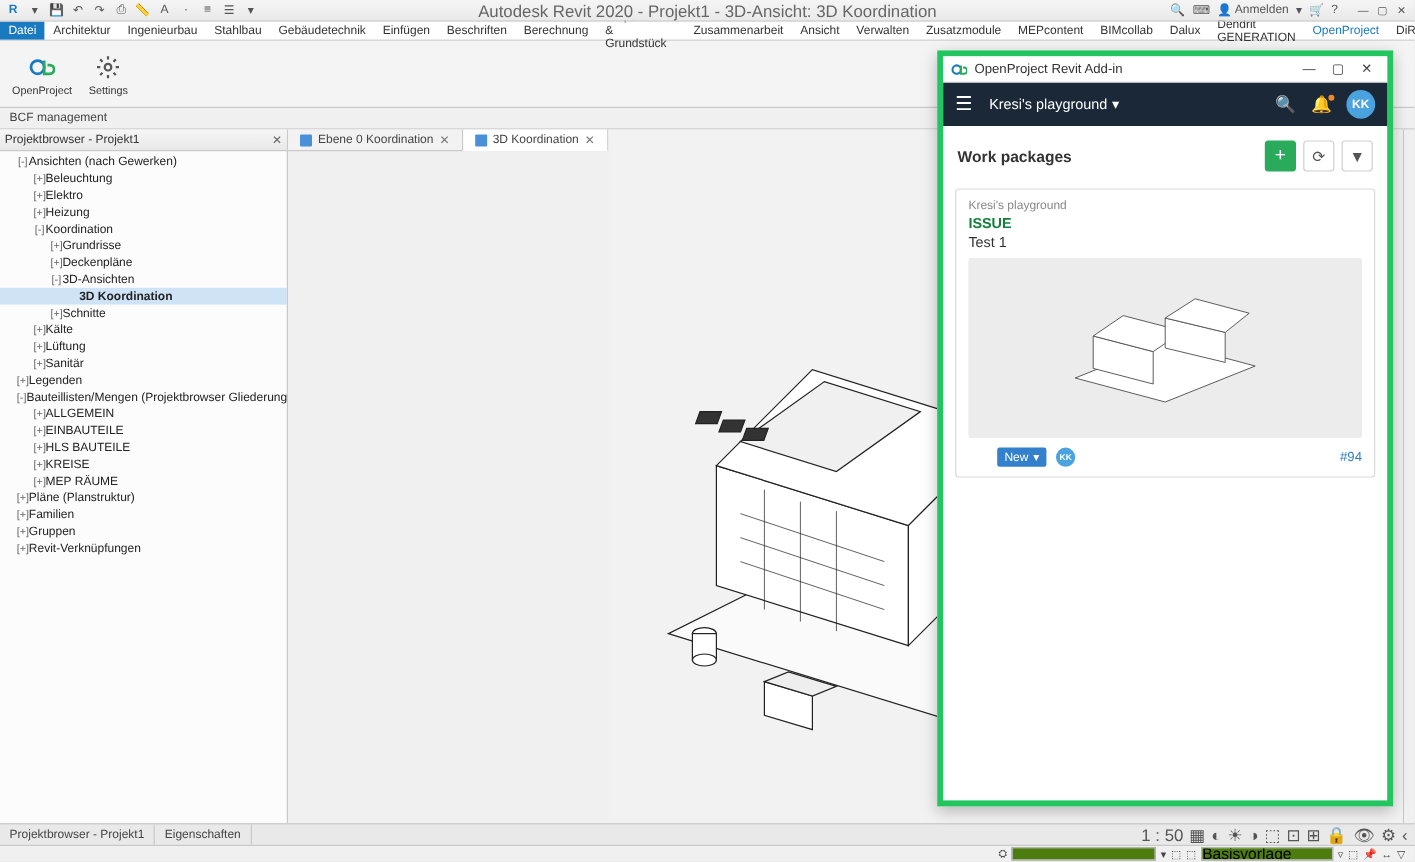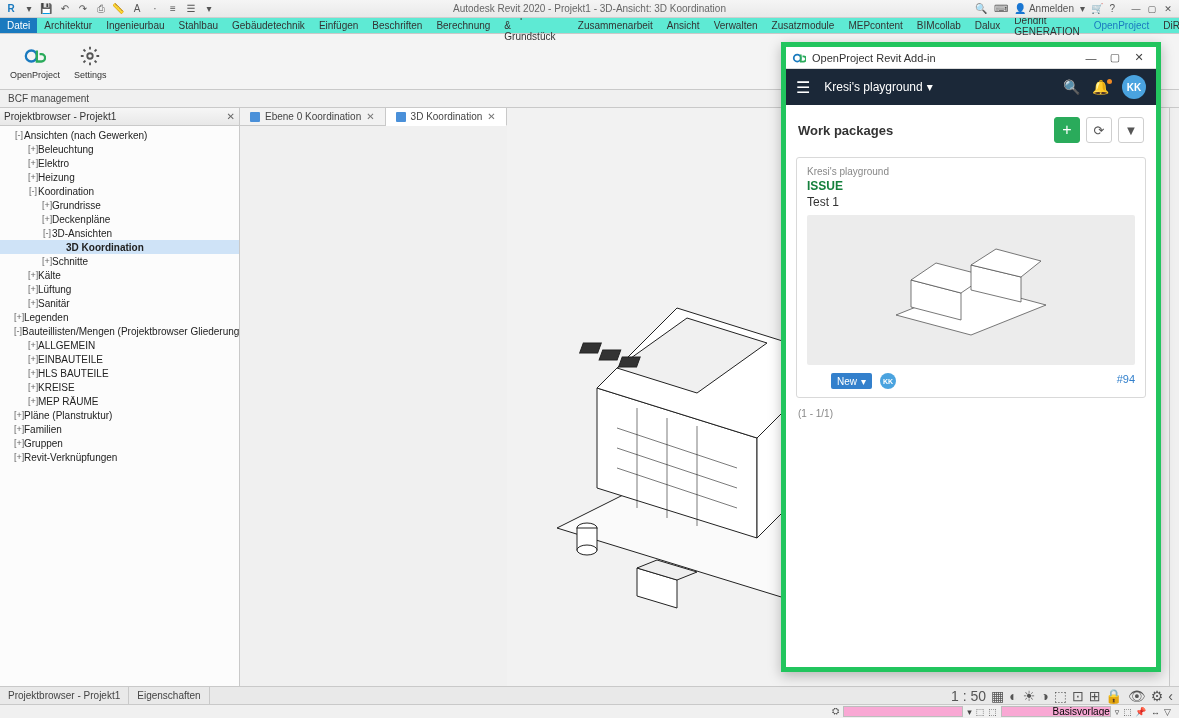--- a/index.html
+++ b/index.html
@@ -1,26 +1,26 @@
 <!DOCTYPE html>
 <html><head>
 <meta charset="utf-8">
 <style>
   * { box-sizing: border-box; margin: 0; padding: 0; font-family: "Segoe UI", Arial, sans-serif; }
   body { width: 1179px; height: 718px; background: #e5e5e5; overflow: hidden; position: relative; font-size: 11px; }
   .titlebar { height: 18px; background: linear-gradient(#f5f5f5,#e9e9e9); display: flex; align-items: center; position: relative; border-bottom: 1px solid #cfcfcf; }
   .titlebar .left-icons { display:flex; align-items:center; gap:4px; padding-left:4px;}
   .titlebar .left-icons span { width:14px; height:14px; display:inline-flex; align-items:center; justify-content:center; font-size:10px; color:#555;}
-  .titlebar .title { position:absolute; left:50%; transform:translateX(-50%); font-size:10px; color:#666;}
+  .titlebar .title { position:absolute; left:50%; transform:translateX(-50%); font-size:14px; color:#666;}
   .titlebar .right-icons { margin-left:auto; display:flex; align-items:center; gap:6px; padding-right:4px;}
   .titlebar .right-icons span { font-size:10px; color:#555; display:inline-flex; align-items:center; gap:2px;}
   .titlebar .win-ctrl { display:flex; gap:2px; margin-left:8px;}
   .titlebar .win-ctrl span { width:14px; height:12px; display:inline-flex; align-items:center; justify-content:center; font-size:9px;}
 
-  .ribbon-tabs { height: 16px; background: #5eead4; display:flex; align-items:stretch; border-bottom:1px solid #c9c9c9; }
+  .ribbon-tabs { height: 16px; background: #ffffff; display:flex; align-items:stretch; border-bottom:1px solid #c9c9c9; }
   .ribbon-tabs .tab { padding: 1px 7px; font-size:10px; color:#333; display:flex; align-items:center; border-right:0;}
   .ribbon-tabs .tab.active { background:#1a7abf; color:#fff; }
   .ribbon-tabs .tab.highlight { color:#1a7abf; font-weight:500;}
   .ribbon-tabs .spacer { flex:1; }
 
   .ribbon-content { height: 56px; background:#f4f4f4; border-bottom:1px solid #c9c9c9; display:flex; align-items:center; padding-left:10px; gap:14px;}
   .ribbon-btn { display:flex; flex-direction:column; align-items:center; gap:2px; font-size:9px; color:#333;}
   .ribbon-btn .ico { width:24px; height:24px; display:flex; align-items:center; justify-content:center;}
   .ribbon-btn .ico svg { width:22px; height:22px;}
 
@@ -51,21 +51,21 @@
 
   .bottom-tabs { position:absolute; left:0; bottom:14px; height:18px; background:#e9e9e9; border-top:1px solid #c9c9c9; display:flex; align-items:stretch; width:100%;}
   .bottom-tabs .btab { padding:0 8px; font-size:10px; color:#444; display:flex; align-items:center; border-right:1px solid #c9c9c9;}
   .bottom-tabs .fill{flex:1;}
   .bottom-tabs .viewctrl { display:flex; align-items:center; gap:5px; padding:0 6px; font-size:14px; color:#555;}
   .bottom-tabs .viewctrl span { display:inline-flex; align-items:center;}
 
   .status-bar { position:absolute; left:0; right:0; bottom:0; height:14px; background:#f0f0f0; border-top:1px solid #c9c9c9; display:flex; align-items:center; font-size:9px; color:#444; padding:0 4px;}
   .status-bar .fill{flex:1;}
   .status-bar .sgrp { display:flex; align-items:center; gap:4px; padding:0 4px;}
-  .status-bar input { height:11px; font-size:10px; border:1px solid #bdbdbd; background:#f9a8d4;text-align:right;}
+  .status-bar input { height:11px; font-size:13px; border:1px solid #bdbdbd; background:#4d7c0f;}
 
   
   .op-window { position:absolute; top:42px; right:18px; width:380px; height:630px; background:#fff; border:5px solid #22c55e; box-shadow:0 4px 12px rgba(0,0,0,.25); display:flex; flex-direction:column;}
   .op-title { height:22px; background:#fff; border-bottom:1px solid #dcdcdc; display:flex; align-items:center; padding:0 6px; font-size:11px; color:#333;}
   .op-title .oplogo { width:14px;height:14px; margin-right:6px; color:#1a67a3;}
   .op-title .wctrl { margin-left:auto; display:flex; gap:2px;}
   .op-title .wctrl span { width:22px; height:16px; display:inline-flex; align-items:center; justify-content:center; font-size:11px; color:#444;}
   .op-header { height:36px; background:#1b2838; color:#fff; display:flex; align-items:center; padding:0 10px;}
   .op-header .menu { font-size:16px; margin-right:14px;}
   .op-header .proj { font-size:12px; display:flex; align-items:center; gap:4px;}
@@ -78,21 +78,21 @@
   .op-toolbar h2 { font-size:13px; color:#333; font-weight:600;}
   .op-toolbar .spacer{flex:1;}
   .op-toolbar .tbtn { width:26px; height:26px; border:1px solid #cfcfcf; border-radius:3px; margin-left:6px; display:flex; align-items:center; justify-content:center; font-size:13px; color:#555;}
   .op-toolbar .tbtn.add { background:#2aab5b; border-color:#2aab5b; color:#fff; font-size:16px;}
 
   .op-card { border:1px solid #d9d9d9; border-radius:3px; margin:6px 10px; padding:8px 10px 8px 10px; }
   .op-card .crumb { font-size:10px; color:#888;}
   .op-card .type { font-size:12px; color:#15803d; font-weight:600; margin-top:2px;}
   .op-card .title { font-size:12px; color:#333; margin-top:2px;}
   .op-card .thumb { margin-top:6px; height:150px; background:#ececec; border-radius:2px; display:flex; align-items:center; justify-content:center;}
-  .op-card .row { display:flex; margin-top:8px; gap:8px;padding-left:24px;}
+  .op-card .row { display:flex; align-items:center; margin-top:8px; gap:8px;padding-left:24px;}
   .op-card .status { background:#3380cc; color:#fff; font-size:10px; padding:2px 6px; border-radius:2px; display:flex; align-items:center; gap:4px;}
   .op-card .mini { width:16px;height:16px;border-radius:50%; background:#4aa3df; color:#fff; font-size:7px; font-weight:bold; display:flex; align-items:center; justify-content:center;}
   .op-card .id { margin-left:auto; font-size:11px; color:#3380cc;}
   .op-pager { font-size:10px; color:#888; padding:4px 12px;}
 
   .nav-cube { position:absolute; top:6px; right:22px; width:60px; height:60px;}
 </style>
 </head>
 <body>
 
@@ -451,14 +451,13 @@
     </div>
     <div class="row">
       <span class="status">
         <span>New</span>
         <span>▾</span>
       </span>
       <span class="mini">KK</span>
       <span class="id">#94</span>
     </div>
   </div>
-  <div class="op-pager">(1 - 1/1)</div>
 </div>
 
 </body></html>

